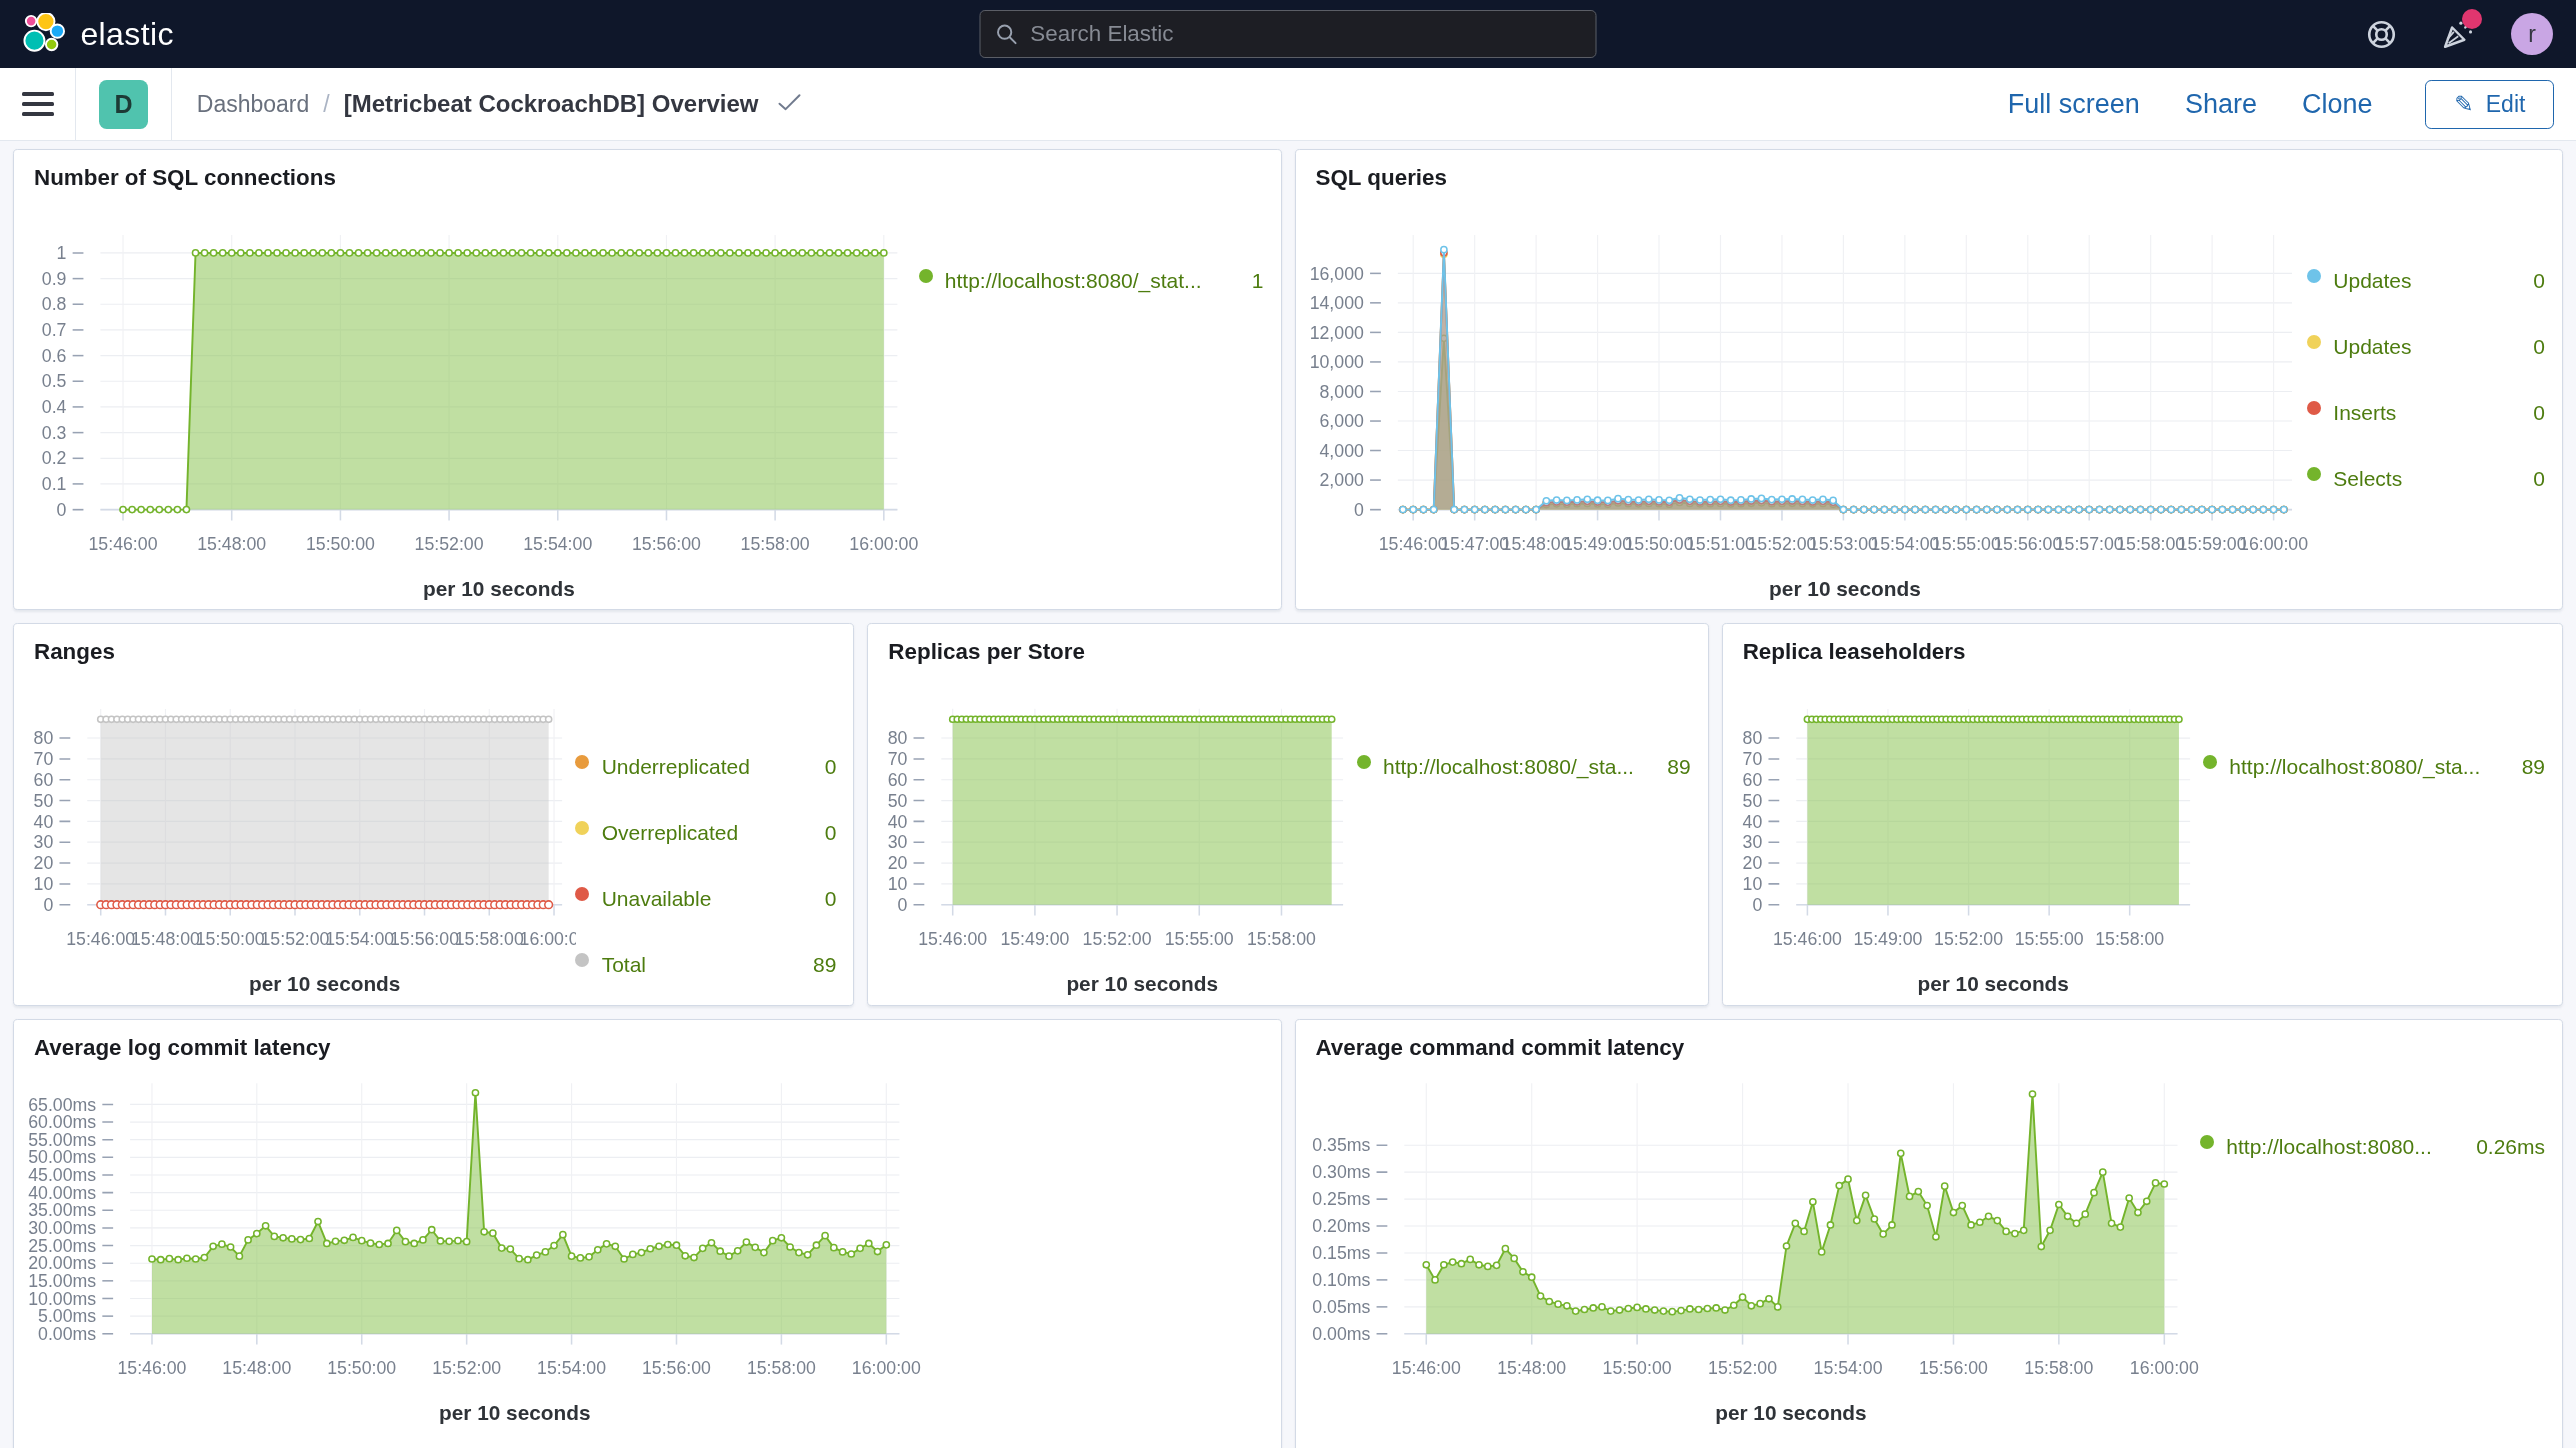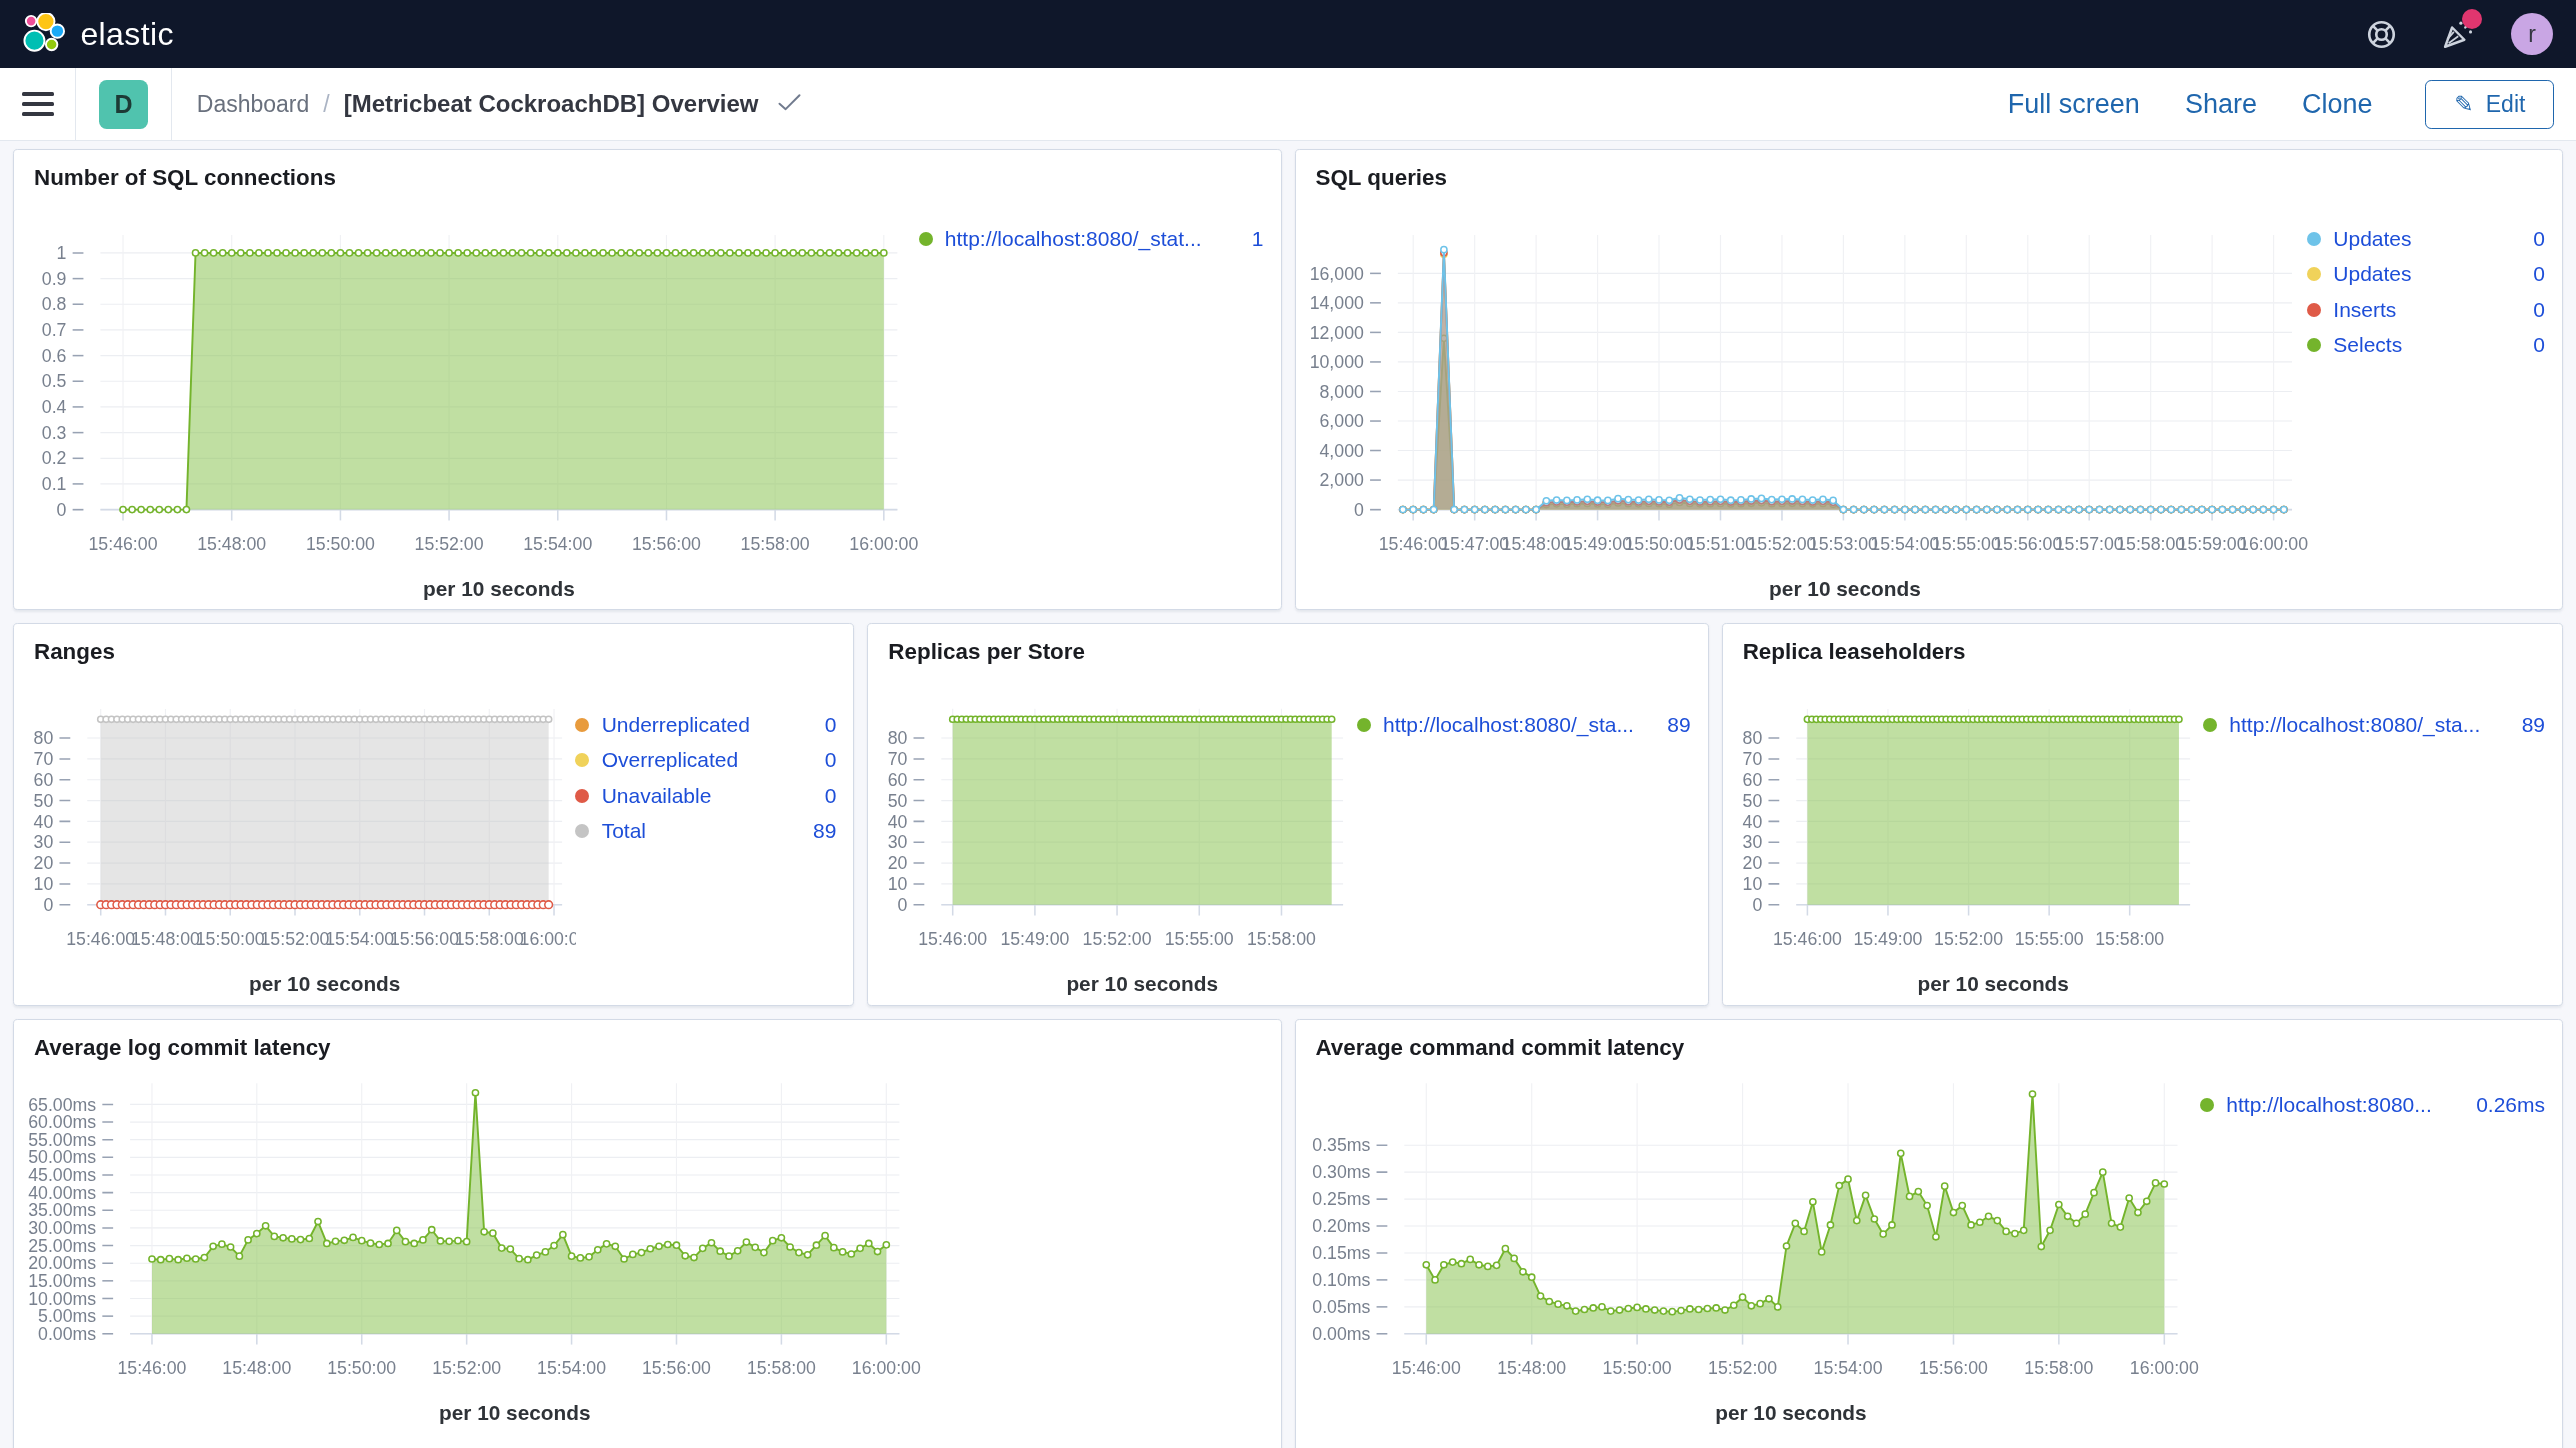--- a/index.html
+++ b/index.html
@@ -48,21 +48,21 @@
     box-shadow: 0 1.5px 2.3px rgba(152,162,179,0.18); display: flex; flex-direction: column; overflow: hidden; }
   .panel-title { padding: 15.4px 20px 0; font-size: 22.4px; font-weight: 700; color: #1A1C21; height: 54px; }
   .panel-body { flex: 1; min-height: 0; display: flex; }
   .chart-wrap { flex: 1; position: relative; min-width: 0; }
   svg text { font-family: "Liberation Sans", sans-serif; }
   .tick { font-size: 23px; fill: #78808E; }
   .xlabel { font-size: 27px; font-weight: 700; fill: #2F3338; }
 
   
   .legend { flex: 0 0 auto; padding-right: 17px; }
-  .li { display: flex; align-items: center; gap: 12.3px; font-size: 21px; color: #1d4ed8; margin-bottom: 11.6px; cursor: pointer; }
+  .li { display: flex; gap: 12.3px; font-size: 21px; color: #4d7c0f; margin-bottom: 11.6px; cursor: pointer; margin-top: 42px; }
   .dot { width: 14px; height: 14px; border-radius: 50%; flex: 0 0 14px; }
   .ll { white-space: nowrap; overflow: hidden; min-width: 0; }
   .lv { margin-left: auto; padding-left: 15.4px; white-space: nowrap; }
 </style>
 </head>
 <body>
 
 <header class="hd">
   <div class="hd-left">
     <span style="display:flex;">
@@ -70,20 +70,29 @@
         <circle cx="24" cy="9" r="9" fill="#FEC514" stroke="#fff" stroke-width="2"></circle>
         <circle cx="8.5" cy="8.5" r="5.5" fill="#F04E98" stroke="#fff" stroke-width="2"></circle>
         <circle cx="36" cy="19" r="7" fill="#1BA9F5" stroke="#fff" stroke-width="2"></circle>
         <circle cx="12" cy="29" r="10.5" fill="#00BFB3" stroke="#fff" stroke-width="2"></circle>
         <circle cx="30" cy="33" r="6" fill="#93C90E" stroke="#fff" stroke-width="2"></circle>
       </svg>
     </span>
     <span class="brand">elastic</span>
   </div>
 
+  <div class="hd-search">
+    <span style="display:flex;">
+      <svg width="25" height="25" viewBox="0 0 32 32" fill="none">
+        <circle cx="13" cy="13" r="8.5" stroke="#98A0AE" stroke-width="2.5"></circle>
+        <line x1="19.5" y1="19.5" x2="27" y2="27" stroke="#98A0AE" stroke-width="2.5" stroke-linecap="round"></line>
+      </svg>
+    </span>
+    <input type="text" placeholder="Search Elastic" style="">
+  </div>
 
   <div class="hd-right">
     <div class="hd-iconbtn">
       <svg width="35" height="35" viewBox="0 0 40 40" fill="none">
         <circle cx="20" cy="20" r="14" stroke="#CDD3DD" stroke-width="3"></circle>
         <circle cx="20" cy="20" r="6" stroke="#CDD3DD" stroke-width="3"></circle>
         <line x1="10.2" y1="10.2" x2="15.8" y2="15.8" stroke="#CDD3DD" stroke-width="3"></line>
         <line x1="29.8" y1="10.2" x2="24.2" y2="15.8" stroke="#CDD3DD" stroke-width="3"></line>
         <line x1="10.2" y1="29.8" x2="15.8" y2="24.2" stroke="#CDD3DD" stroke-width="3"></line>
         <line x1="29.8" y1="29.8" x2="24.2" y2="24.2" stroke="#CDD3DD" stroke-width="3"></line>

